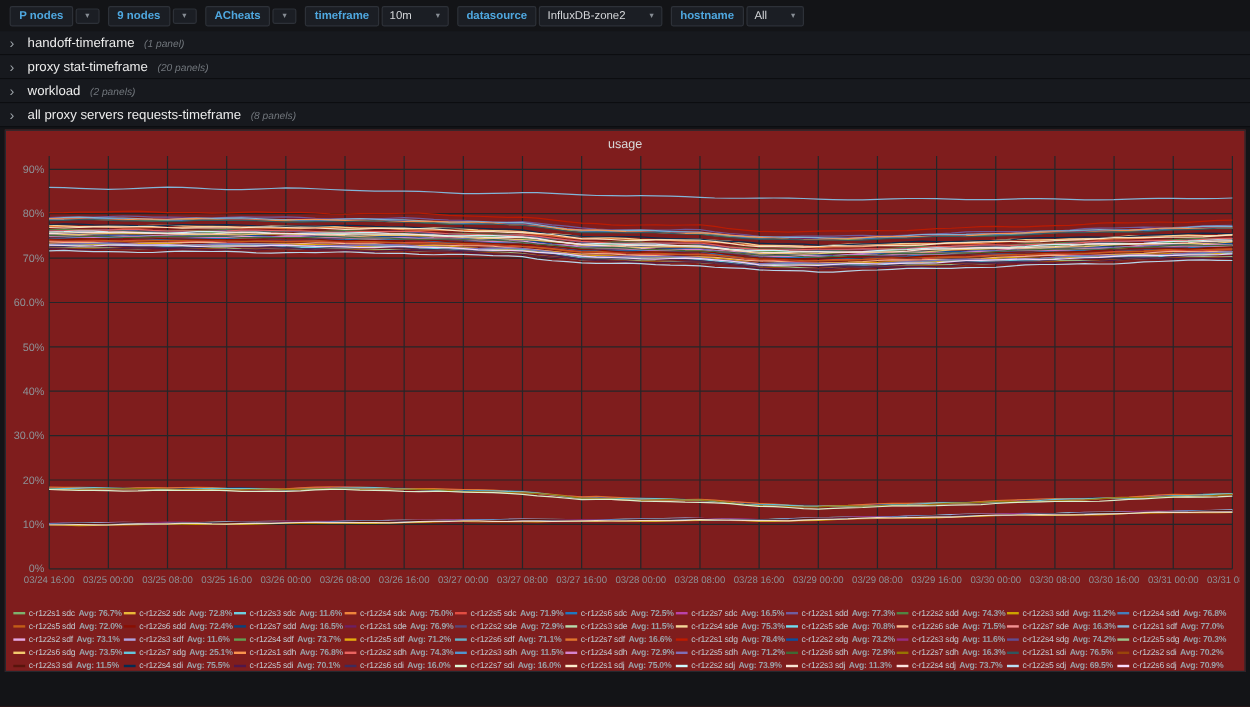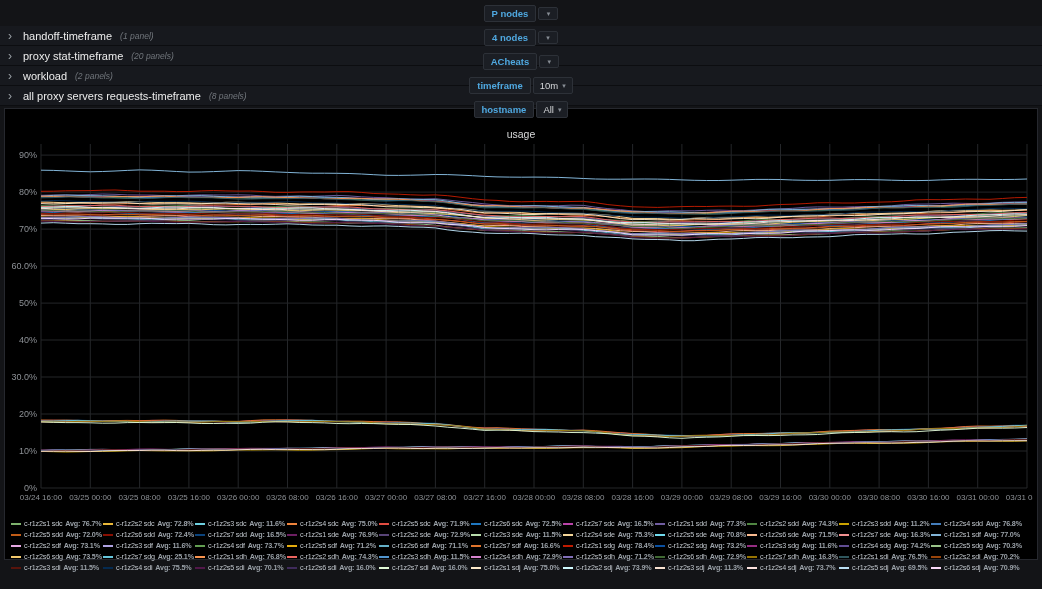--- a/index.html
+++ b/index.html
@@ -3,45 +3,45 @@
 <meta charset="utf-8">
 <style>
   * { box-sizing: border-box; }
   html,body { margin:0; padding:0; }
   body {
     width:1042px; height:589px; overflow:hidden;
     background:#131417; color:#d8d9da;
     font-family:"Liberation Sans", sans-serif;
   }
   
-  .topbar { display:flex; align-items:center; gap:7px; padding:5px 8px; height:26px;flex-direction:column; }
+  .topbar { display:flex; align-items:center; gap:7px; padding:5px 8px; height:26px; }
   .var { display:flex; align-items:center; gap:2px; }
   .var-label {
     color:#4fa8e0; background:#1b1e24; border:1px solid #2d3138;
     font-size:9.5px; font-weight:bold; padding:2px 7px; border-radius:2px; line-height:11px;
   }
   .var-value {
     color:#d4d6d9; background:#1b1e24; border:1px solid #2d3138;
     font-size:9.5px; padding:2px 6px; border-radius:2px; line-height:11px;
-    display:flex; align-items:center; gap:4px; cursor:pointer; min-width:20px; justify-content:center;
+    display:flex; align-items:center; gap:20px; cursor:pointer; min-width:20px; justify-content:center;
   }
   .caret { color:#878d94; font-size:7px; line-height:7px; }
   
   .dash-row {
     display:flex; align-items:center; height:20px; background:#17191e;
     border-bottom:1px solid #0c0d10; padding:0 8px; gap:6px; cursor:pointer;
   }
   .chev { color:#9aa0a6; font-size:12px; width:9px; line-height:12px; }
   .chev.down { display:inline-block; transform:rotate(90deg); }
   .row-title { color:#ececec; font-weight:normal; font-size:11px; }
   .row-count { color:#71767c; font-style:italic; font-size:8.5px; margin-left:2px; }
   
   .panel {
-    margin:2px 4px 0 4px; border:1px solid #26282e; background:#000000;
-    height:452px; padding:16px 2px 0 2px;
+    margin:2px 4px 0 4px; border:1px solid #26282e; background:#7f1d1d;
+    height:452px; padding:2px 2px 0 2px;
   }
   .panel-title { text-align:center; color:#d8d9da; font-size:10.5px; padding:3px 0 1px 0; cursor:pointer; height:15px; }
   svg text { font-family:"Liberation Sans", sans-serif; }
   .ylab { fill:#8d9196; font-size:9px; text-anchor:end; }
   .xlab { fill:#8d9196; font-size:8px; text-anchor:middle; }
   .grid { stroke:#242629; stroke-width:1; }
   
   .legend { display:flex; flex-wrap:wrap; padding:2px 4px 0 4px; }
   .legend-item {
     width:92px; height:11px; display:flex; align-items:center; gap:3px;
@@ -55,35 +55,42 @@
 <body>
 
 <div class="topbar" id="topbar">
     <span class="var">
       <span class="var-label">P nodes</span>
       <span class="var-value">
         <span class="caret">▾</span>
       </span>
     </span>
     <span class="var">
-      <span class="var-label">4 nodes</span>
+      <span class="var-label">9 nodes</span>
       <span class="var-value">
         <span class="caret">▾</span>
       </span>
     </span>
     <span class="var">
       <span class="var-label">ACheats</span>
       <span class="var-value">
         <span class="caret">▾</span>
       </span>
     </span>
     <span class="var">
       <span class="var-label">timeframe</span>
       <span class="var-value">
         <span>10m</span>
+        <span class="caret">▾</span>
+      </span>
+    </span>
+    <span class="var">
+      <span class="var-label">datasource</span>
+      <span class="var-value">
+        <span>InfluxDB-zone2</span>
         <span class="caret">▾</span>
       </span>
     </span>
     <span class="var">
       <span class="var-label">hostname</span>
       <span class="var-value">
         <span>All</span>
         <span class="caret">▾</span>
       </span>
     </span>

